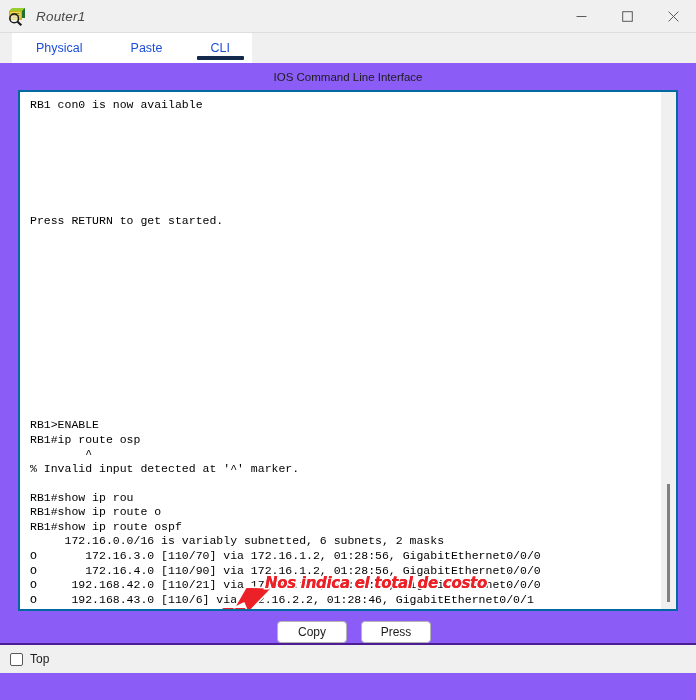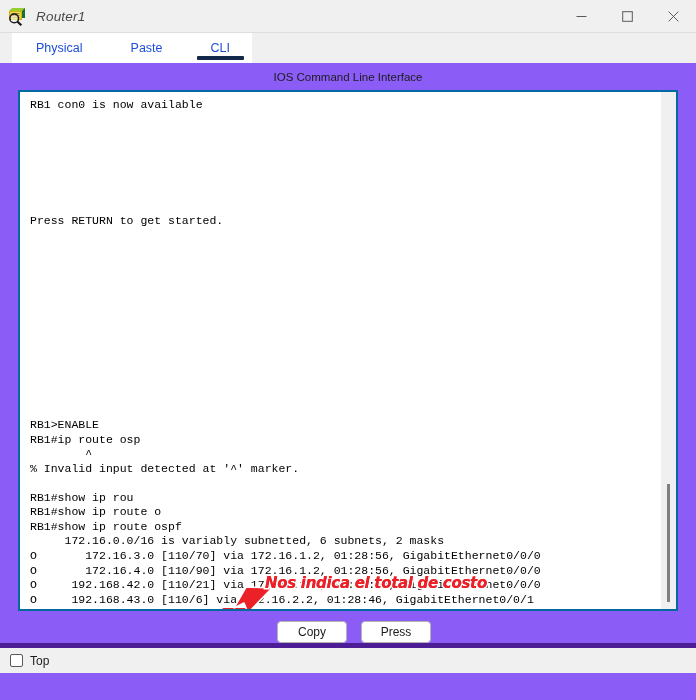--- a/index.html
+++ b/index.html
@@ -210,21 +210,21 @@
   }
 
   
   #statusbar {
     flex: 0 0 auto;
     height: 30px;
     background: #f0f0f0;
     display: flex;
     align-items: center;
     padding-left: 10px;
-    border-top: 5px solid #4c1d95;
+    border-top: 2px solid #4c1d95;
     gap: 7px;
   }
   #top-check {
     width: 13px; height: 13px;
     border: 1px solid #5a5a5a;
     border-radius: 2px;
     background: #fff;
     flex: 0 0 auto;
   }
   #top-label {

